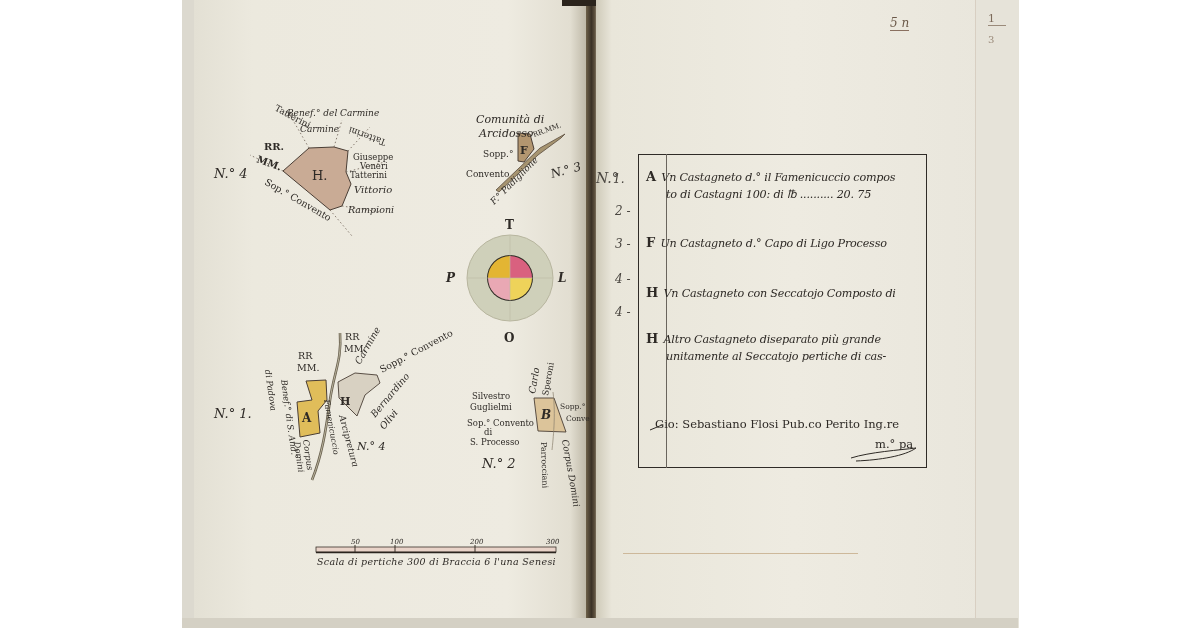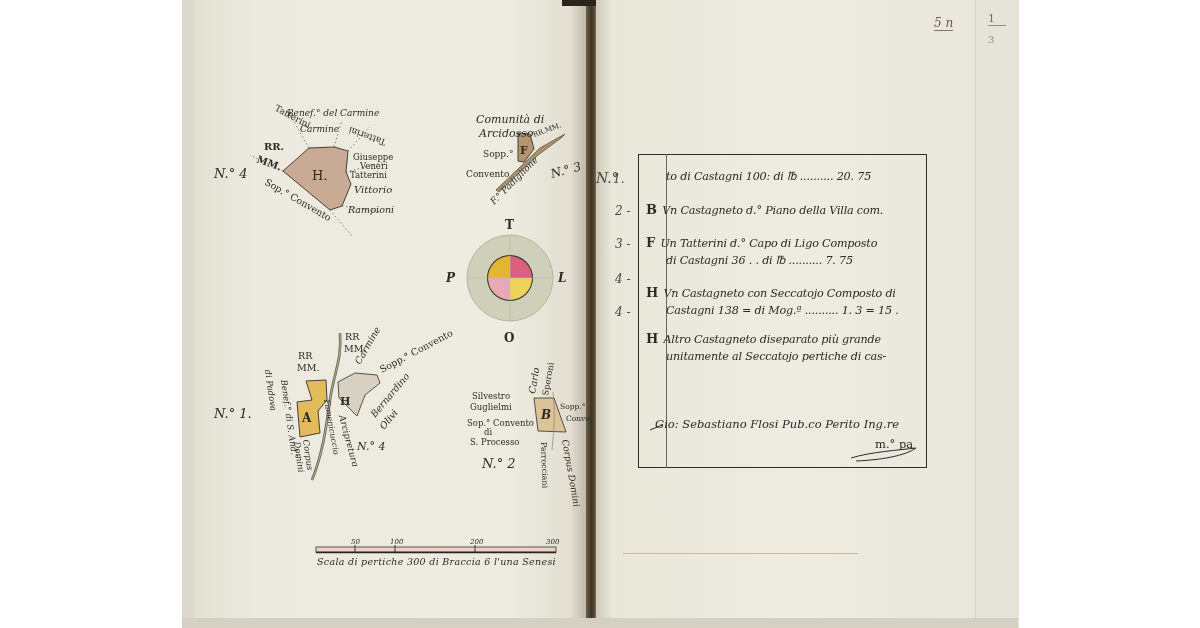--- a/index.html
+++ b/index.html
@@ -15,23 +15,23 @@
   .bottom-edge{position:absolute;left:0;top:618px;width:836px;height:10px;background:#d4d0c4;}
   svg text{font-family:"DejaVu Serif",serif;fill:#2e2a26;}
   .italic{font-style:italic;}
   .ledger{position:absolute;left:638px;top:154px;width:289px;height:314px;border:1.5px solid #2f2b27;box-sizing:border-box;}
   .ledger-rule{position:absolute;left:666px;top:154px;width:1px;height:314px;background:#6a655d;}
   .row-num{position:absolute;font-family:"DejaVu Serif",serif;font-style:italic;font-size:12px;color:#4a4640;}
   .entry{position:absolute;left:646px;width:280px;font-family:"DejaVu Serif",serif;font-style:italic;font-size:11.2px;line-height:17px;color:#2d2925;letter-spacing:-0.2px;}
   .entry .letter{font-weight:bold;font-style:normal;font-size:13px;margin-right:2px;}
   .entry .line{white-space:nowrap;display:block;}
   .entry .line.indent{padding-left:20px;}
-  .sig{position:absolute;left:655px;top:417px;font-family:"DejaVu Serif",serif;font-style:italic;font-size:11.5px;color:#2d2925;white-space:nowrap;}
+  .sig{position:absolute;left:655px;top:417px;font-family:"DejaVu Serif",serif;font-size:11.5px;color:#2d2925;white-space:nowrap;}
   .sig2{position:absolute;left:875px;top:437px;font-family:"DejaVu Serif",serif;font-size:11.5px;color:#2d2925;}
-  .folio{position:absolute;left:934px;top:16px;font-family:"DejaVu Serif",serif;font-style:italic;font-size:12px;color:#6a5848;border-bottom:1px solid #8a7060;}
+  .folio{position:absolute;left:890px;top:16px;font-family:"DejaVu Serif",serif;font-style:italic;font-size:12px;color:#6a5848;border-bottom:1px solid #8a7060;}
   .folio2{position:absolute;left:988px;top:12px;font-family:"DejaVu Serif",serif;font-size:11px;color:#7c6a5a;border-bottom:1px solid #9a8a7a;width:18px;}
   .folio3{position:absolute;left:988px;top:34px;font-family:"DejaVu Serif",serif;font-size:10px;color:#9a8a7a;}
   .nf{position:absolute;left:596px;top:170px;font-family:"DejaVu Serif",serif;font-style:italic;font-size:14px;color:#4a4640;}
   .bottom-line{position:absolute;left:623px;top:553px;width:235px;height:1px;background:#cdb89a;}
 </style>
 </head>
 <body>
 
 <div class="scan">
   <div class="under-page"></div>
@@ -166,32 +166,30 @@
 <div class="ledger"></div>
 <div class="ledger-rule"></div>
 
 <div class="row-num" style="left:613px;top:172px;">1.</div>
 <div class="row-num" style="left:615px;top:204px;">2 -</div>
 <div class="row-num" style="left:615px;top:237px;">3 -</div>
 <div class="row-num" style="left:615px;top:272px;">4 -</div>
 <div class="row-num" style="left:615px;top:305px;">4 -</div>
 
 <div class="entry" style="top:168px;">
+  <span class="line"><span class="letter">A</span> <span>Vn Castagneto d.° il Famenicuccio compos</span></span>
   <span class="line indent">to di Castagni 100: di ℔ .......... 20. 75</span>
 </div>
 <div class="entry" style="top:201px;">
-  <span class="line"><span class="letter">B</span> <span>Vn Castagneto d.° Piano della Villa com.</span></span>
 </div>
 <div class="entry" style="top:234px;">
-  <span class="line"><span class="letter">F</span> <span>Un Tatterini d.° Capo di Ligo Composto</span></span>
-  <span class="line indent">di Castagni 36 . . di ℔ .......... 7. 75</span>
+  <span class="line"><span class="letter">F</span> <span>Un Castagneto d.° Capo di Ligo Processo</span></span>
 </div>
 <div class="entry" style="top:269px;margin-top:15px;">
   <span class="line"><span class="letter">H</span> <span>Vn Castagneto con Seccatojo Composto di</span></span>
-  <span class="line indent">Castagni 138 = di Mog.ª .......... 1. 3 = 15 .</span>
 </div>
 <div class="entry" style="top:308px;margin-top:22px;">
   <span class="line"><span class="letter">H</span> <span>Altro Castagneto diseparato più grande</span></span>
   <span class="line indent">unitamente al Seccatojo pertiche di cas-</span>
 </div>
 
 <div class="sig">Gio: Sebastiano Flosi Pub.co Perito Ing.re</div>
 <div class="sig2">m.° pa</div>
 <svg width="1200" height="628" style="position:absolute;left:0;top:0;pointer-events:none;">
   <path d="M851,458 C870,452 900,450 916,448 C905,456 880,460 856,461" stroke="#2d2925" stroke-width="1" fill="none"></path>

